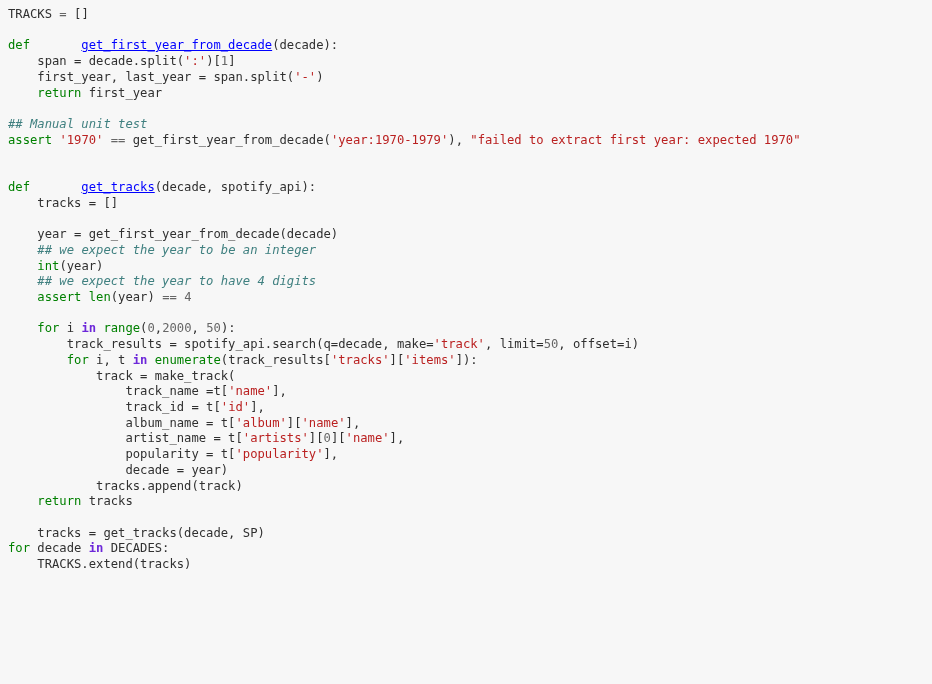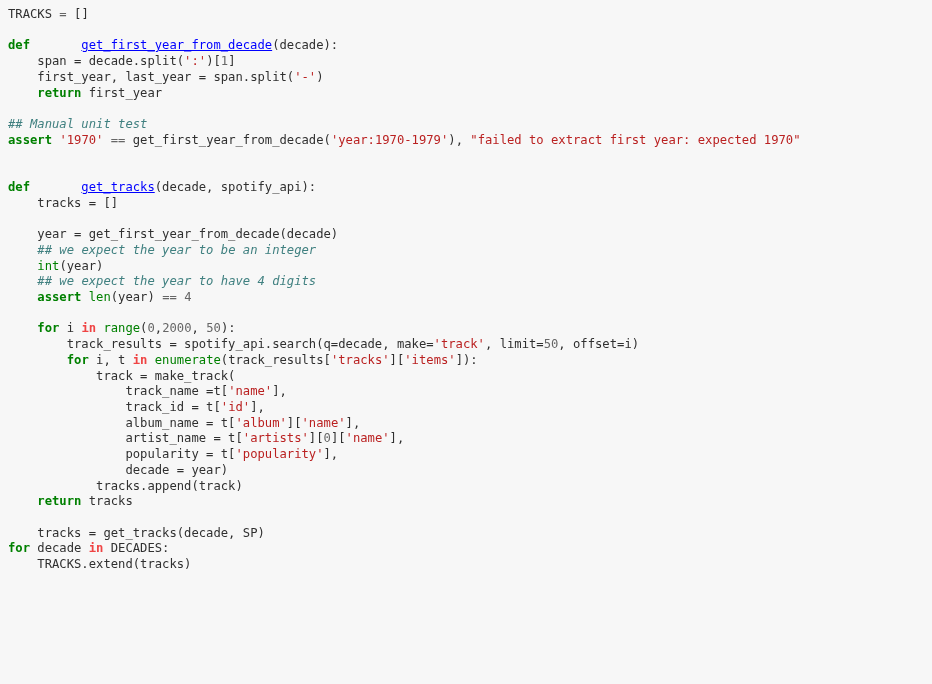--- a/index.html
+++ b/index.html
@@ -21,22 +21,22 @@
   .code-line {
     font-family: "DejaVu Sans Mono", monospace;
     font-size: 12.2px;
     line-height: 15.72px;
     height: 15.72px;
     white-space: pre;
     color: #303030;
     letter-spacing: 0px;
   }
   
-  .k   { color: #008000; font-weight: bold; margin-top: 37px; }          
-  .ow  { color: #ef4444; font-weight: bold; margin-top: 6px; }          
+  .k   { color: #008000; font-weight: normal; margin-top: 37px; }          
+  .ow  { color: #6d28d9; font-weight: bold; margin-top: 6px; }          
   .nf  { color: #0000ff; text-decoration: underline; margin-left: 44px; } 
   .nb  { color: #008000; }                             
   .s   { color: #ba2121; }                             
   .c   { color: #408080; font-style: italic; text-align: center; }         
   .n   { color: #303030; }                             
   .o   { color: #666666; }                             
   .mi  { color: #666666; }                             
 </style>
 </head>
 <body>

